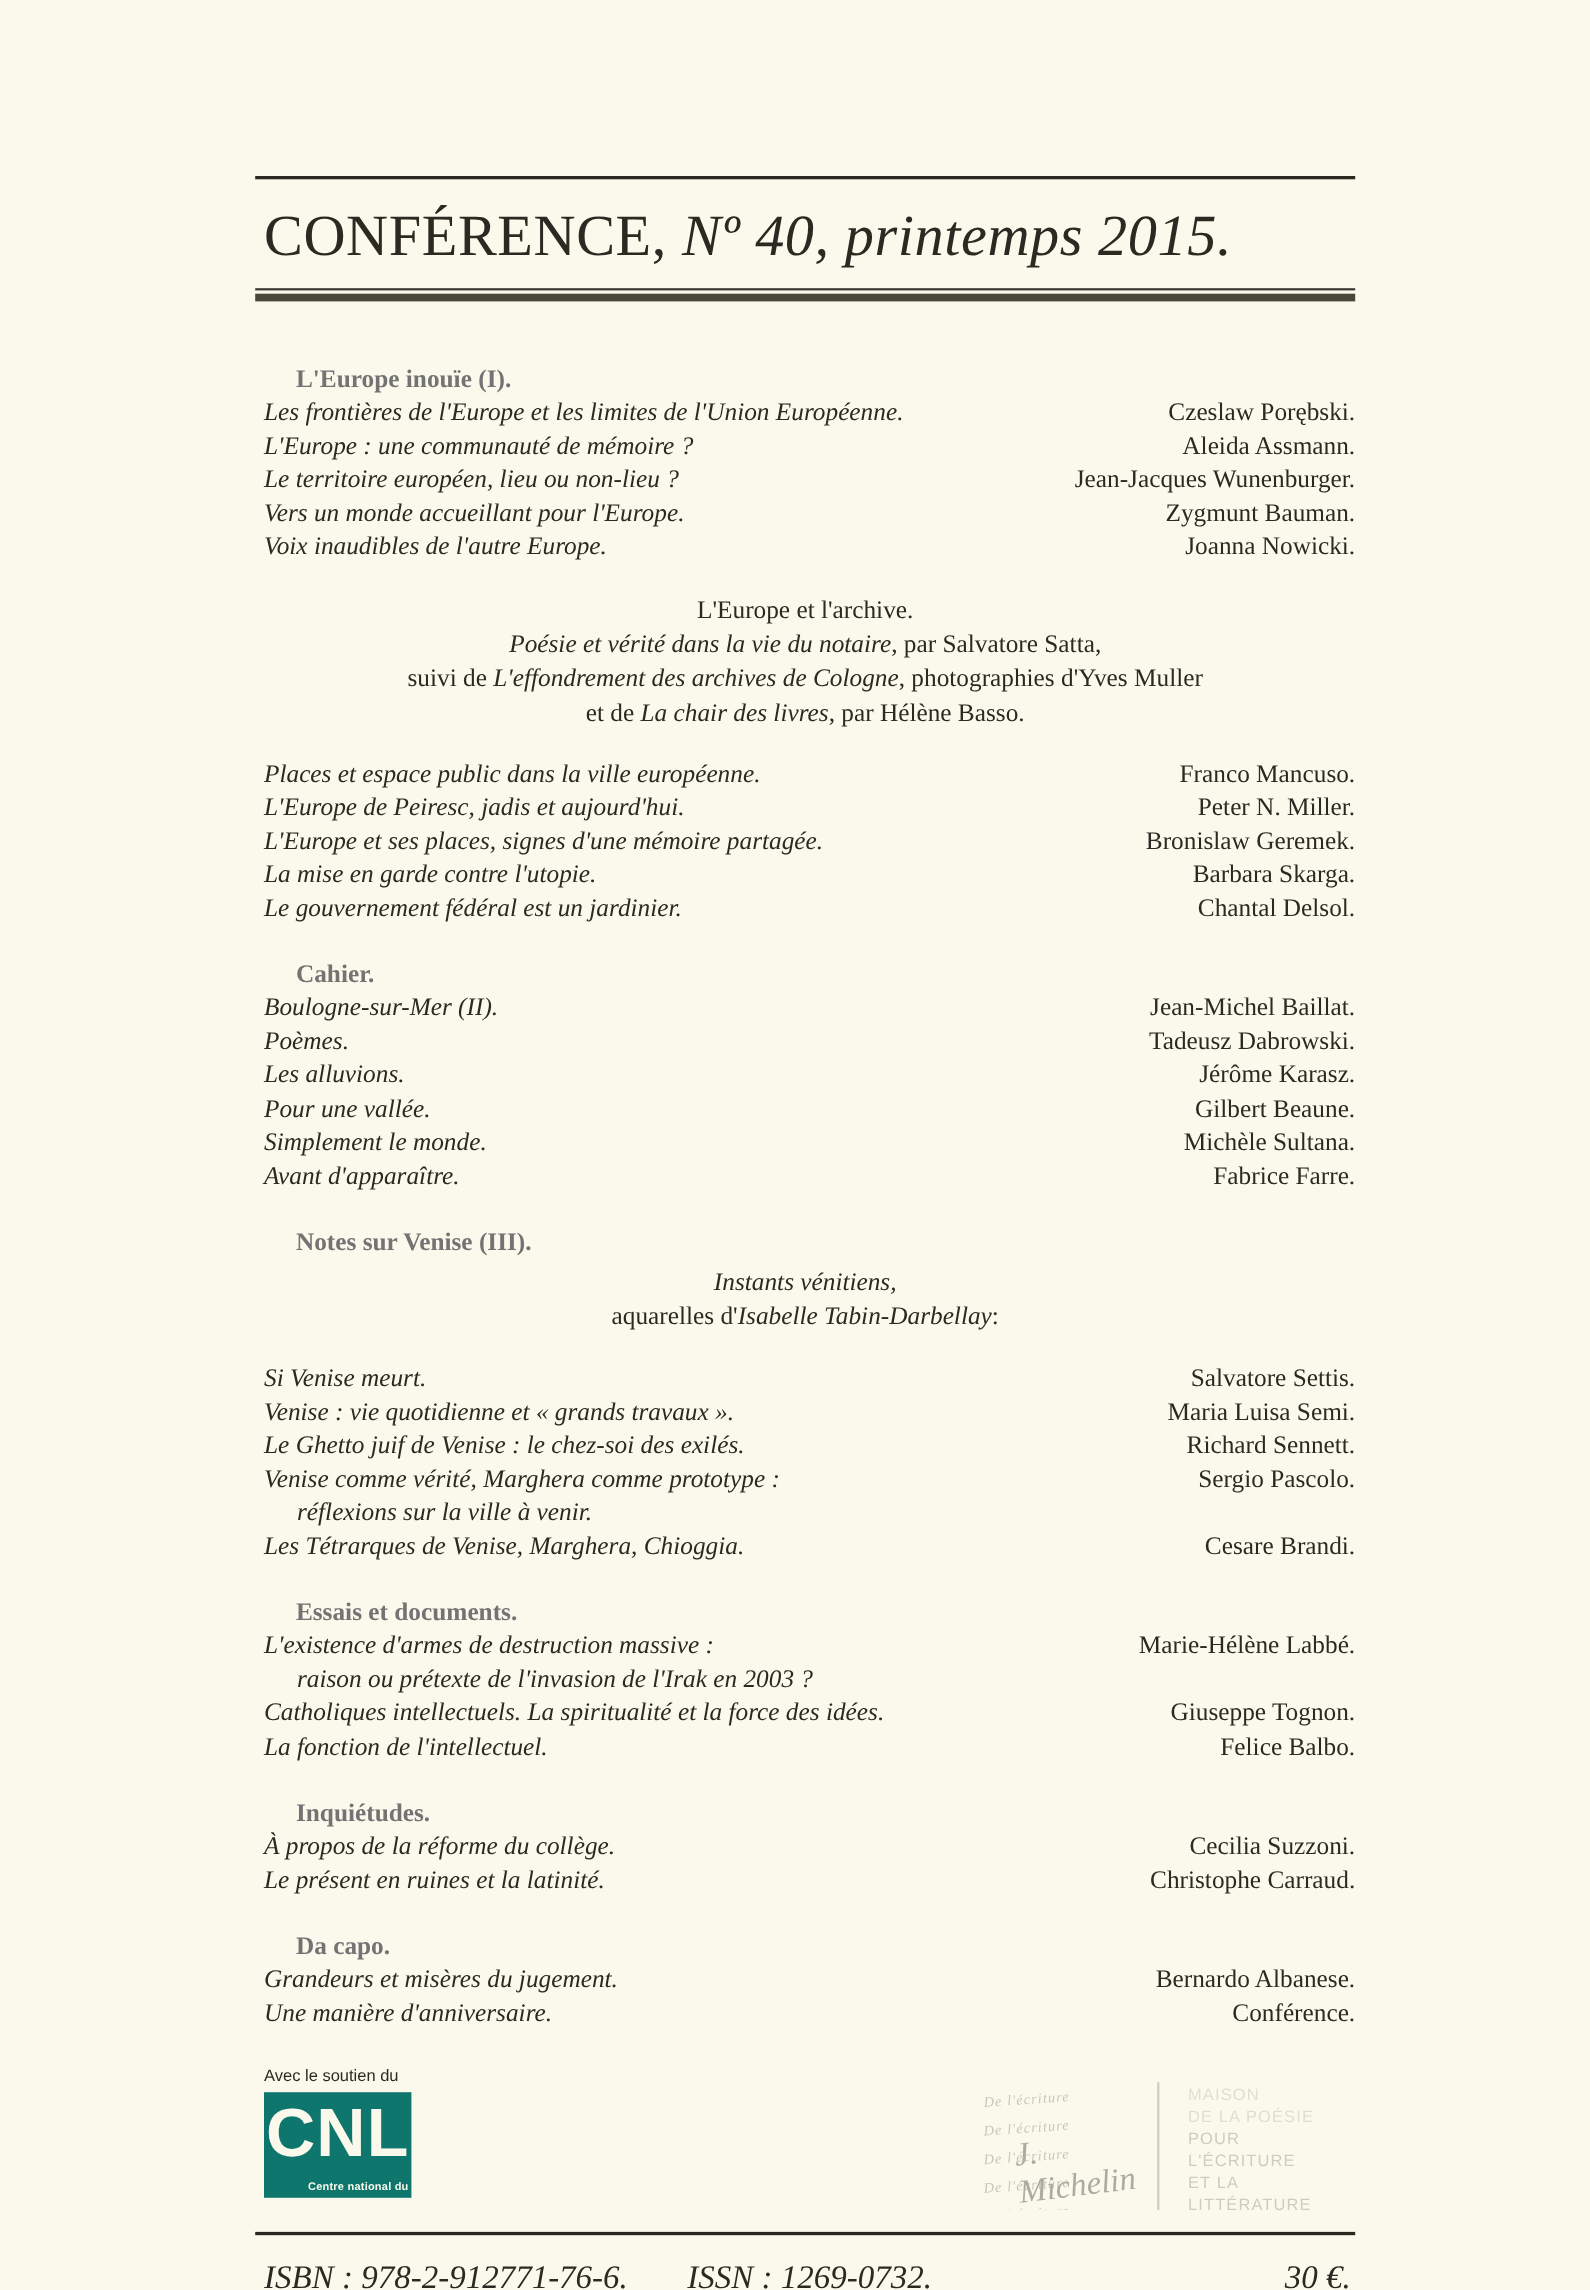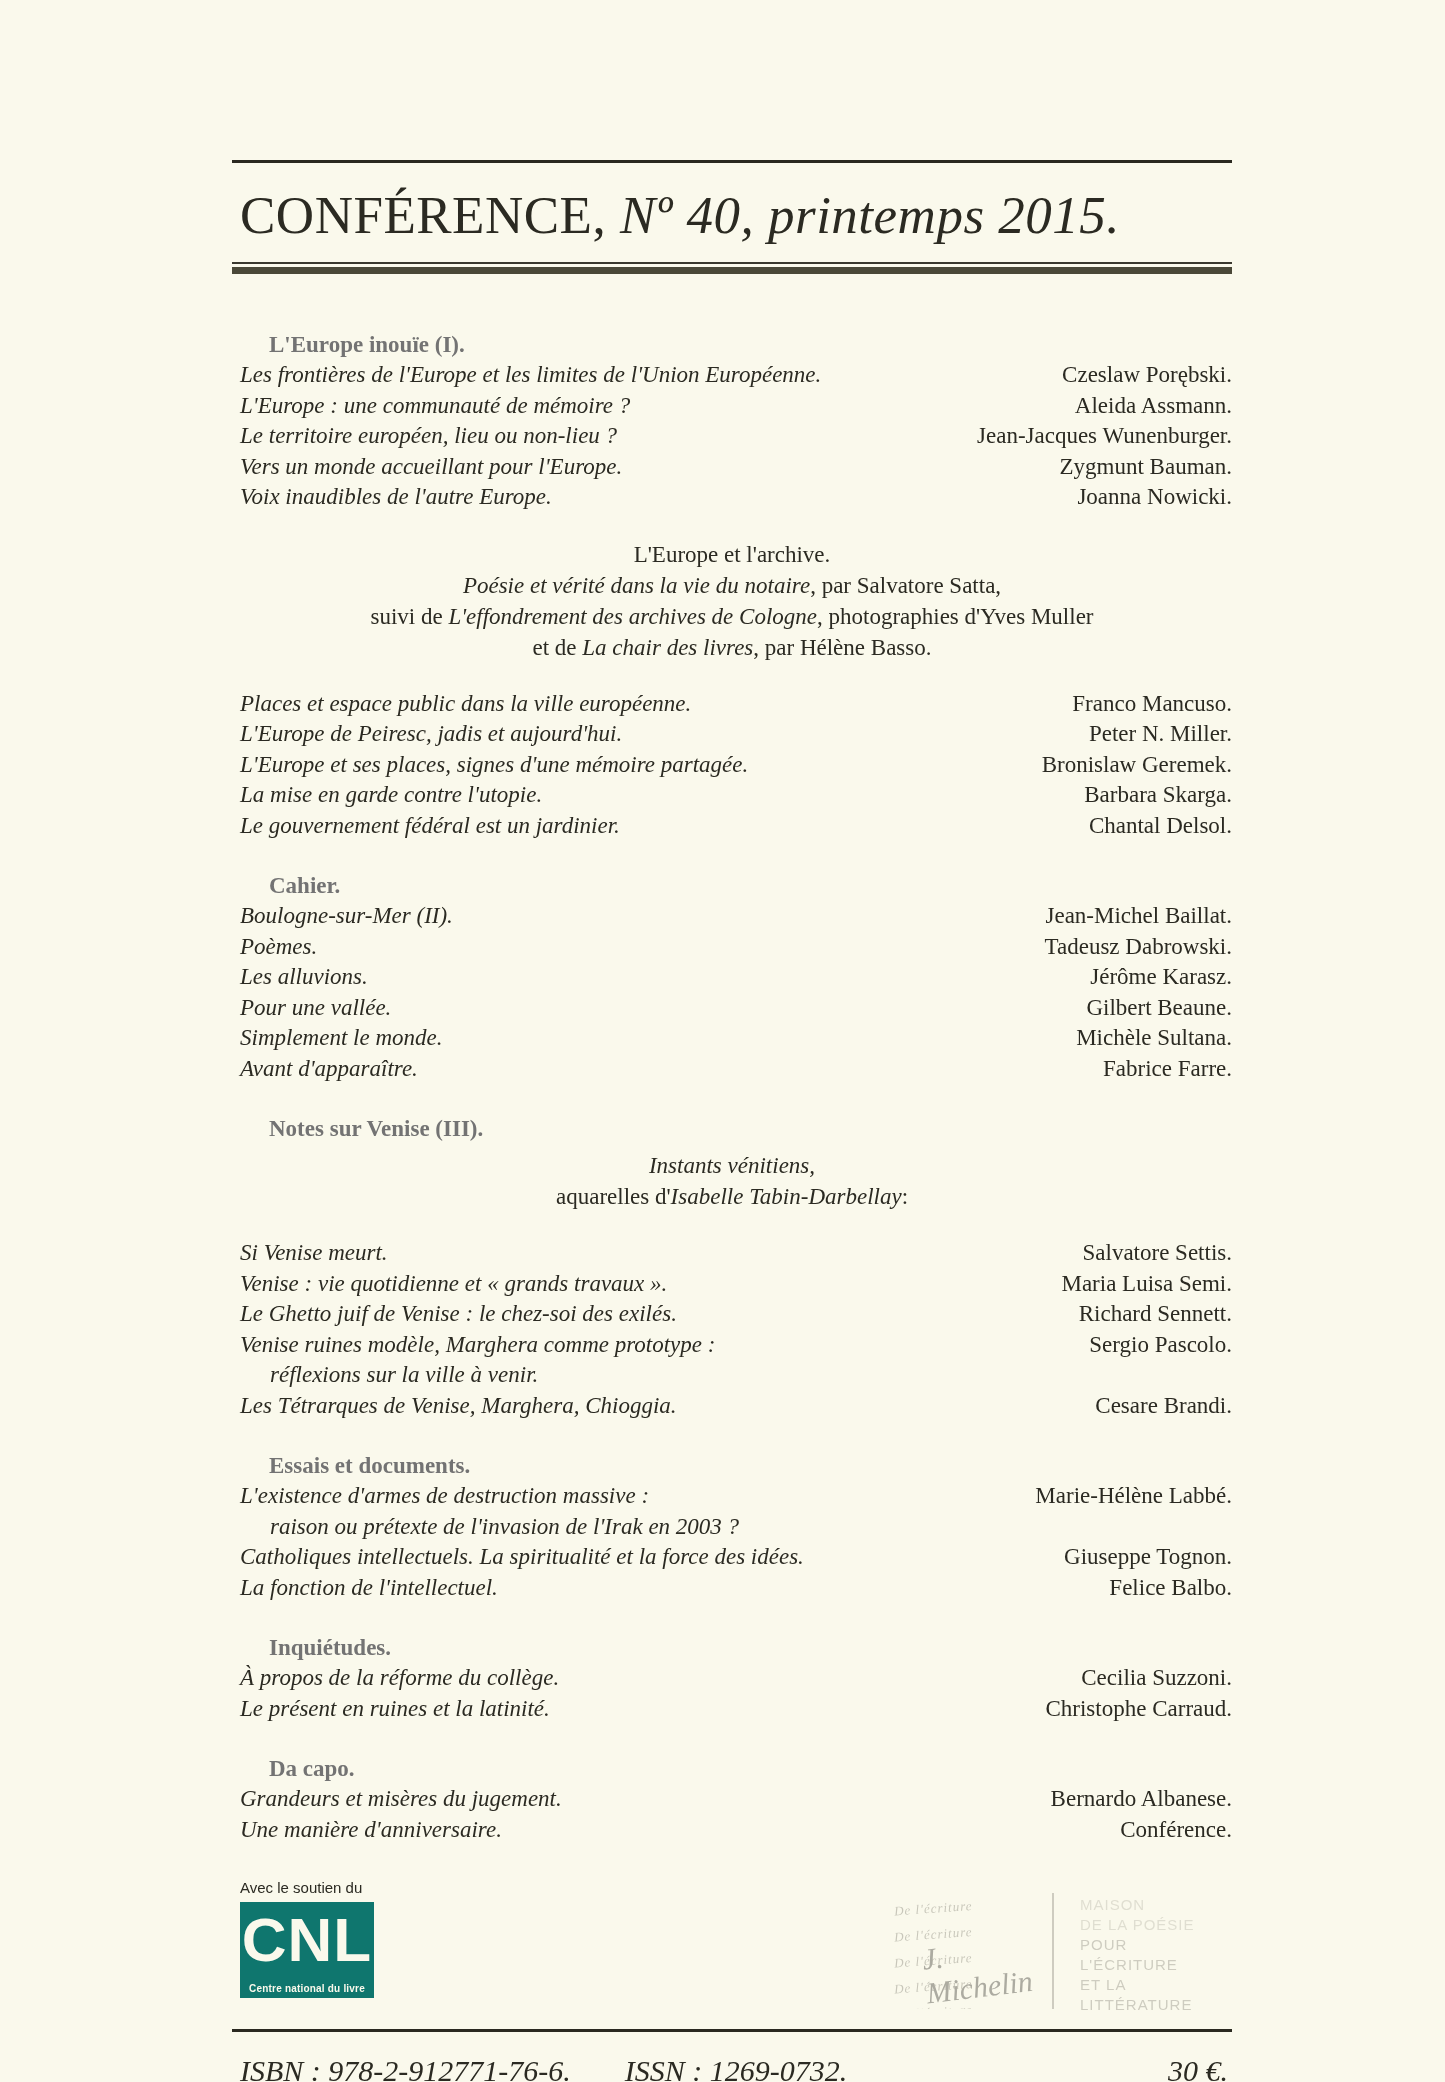--- a/index.html
+++ b/index.html
@@ -103,21 +103,21 @@
     font-family:"Liberation Sans",sans-serif;
   }
   .cnl-letters{
     position:absolute;left:0;top:2px;width:134px;height:72px;
     font-size:62px;font-weight:bold;letter-spacing:1px;
     display:flex;align-items:center;justify-content:center;
     line-height:1;
   }
   .cnl-sub{
     position:absolute;bottom:4px;left:0;width:134px;
-    text-align:center;font-size:10px;font-weight:bold;letter-spacing:0.2px;
+    text-align:center;font-size:10px;font-weight:bold;letter-spacing:0.2px;padding-left:31px;
   }
   .mc-wrap{
     position:absolute;left:660px;top:14px;width:340px;height:116px;
     opacity:.40;
   }
   .mc-left{
     position:absolute;left:0;top:0;width:160px;height:116px;
     border-right:2px solid #8d8b7f;
     overflow:hidden;
   }
@@ -311,21 +311,21 @@
         <span class="ttl">Venise : vie quotidienne et « grands travaux ».</span>
         <span class="dots"></span>
         <span class="auth">Maria Luisa Semi.</span>
       </div>
       <div class="row">
         <span class="ttl">Le Ghetto juif de Venise : le chez-soi des exilés.</span>
         <span class="dots"></span>
         <span class="auth">Richard Sennett.</span>
       </div>
       <div class="row">
-        <span class="ttl">Venise ruines modèle, Marghera comme prototype :</span>
+        <span class="ttl">Venise comme vérité, Marghera comme prototype :</span>
         <span class="dots"></span>
         <span class="auth">Sergio Pascolo.</span>
       </div>
       <div class="row cont">
         <span class="ttl">réflexions sur la ville à venir.</span>
         <span class="dots"></span>
         <span class="auth"></span>
       </div>
       <div class="row">
         <span class="ttl">Les Tétrarques de Venise, Marghera, Chioggia.</span>

